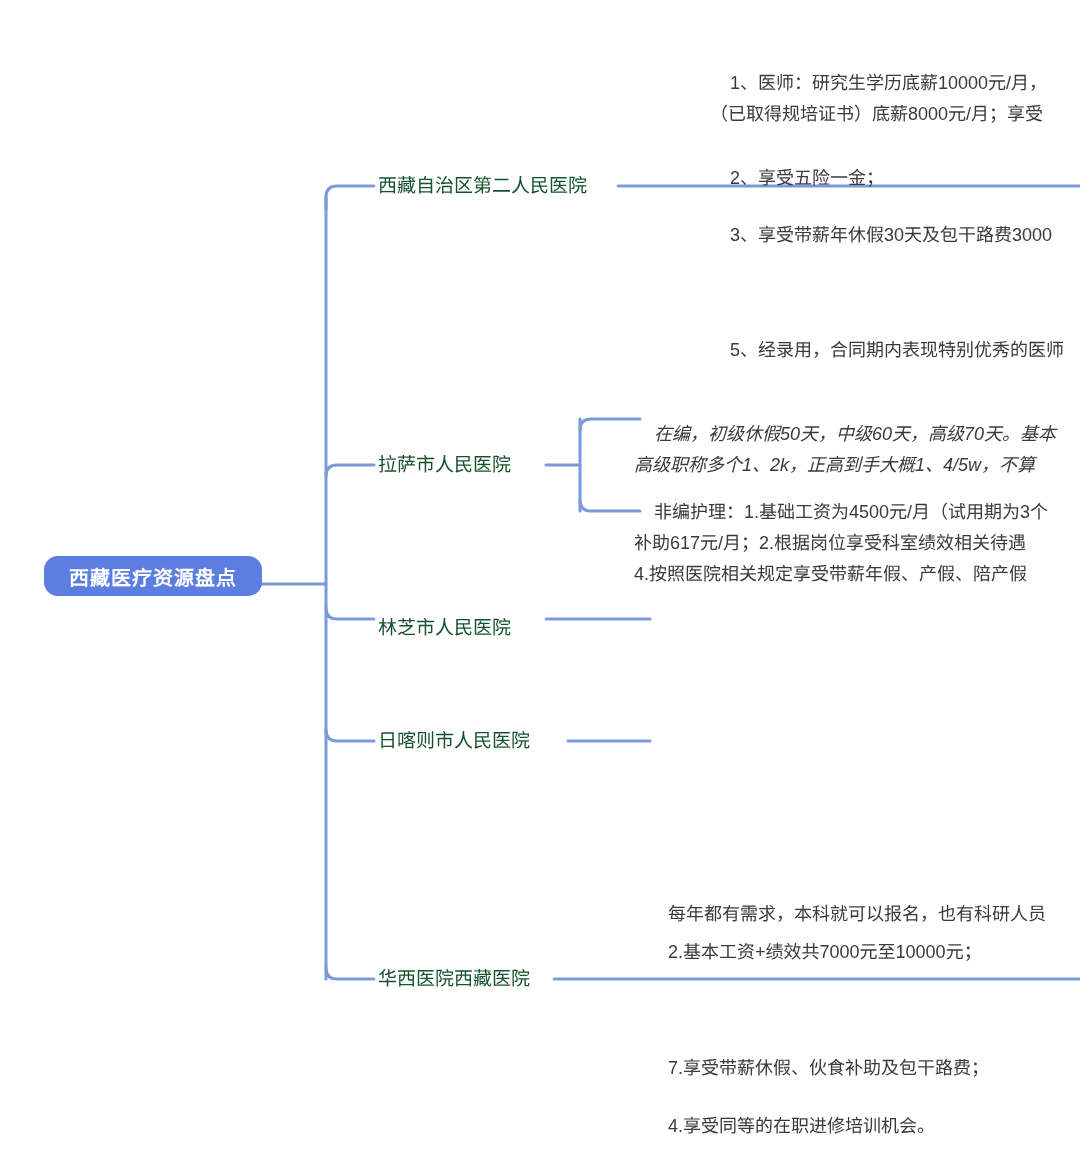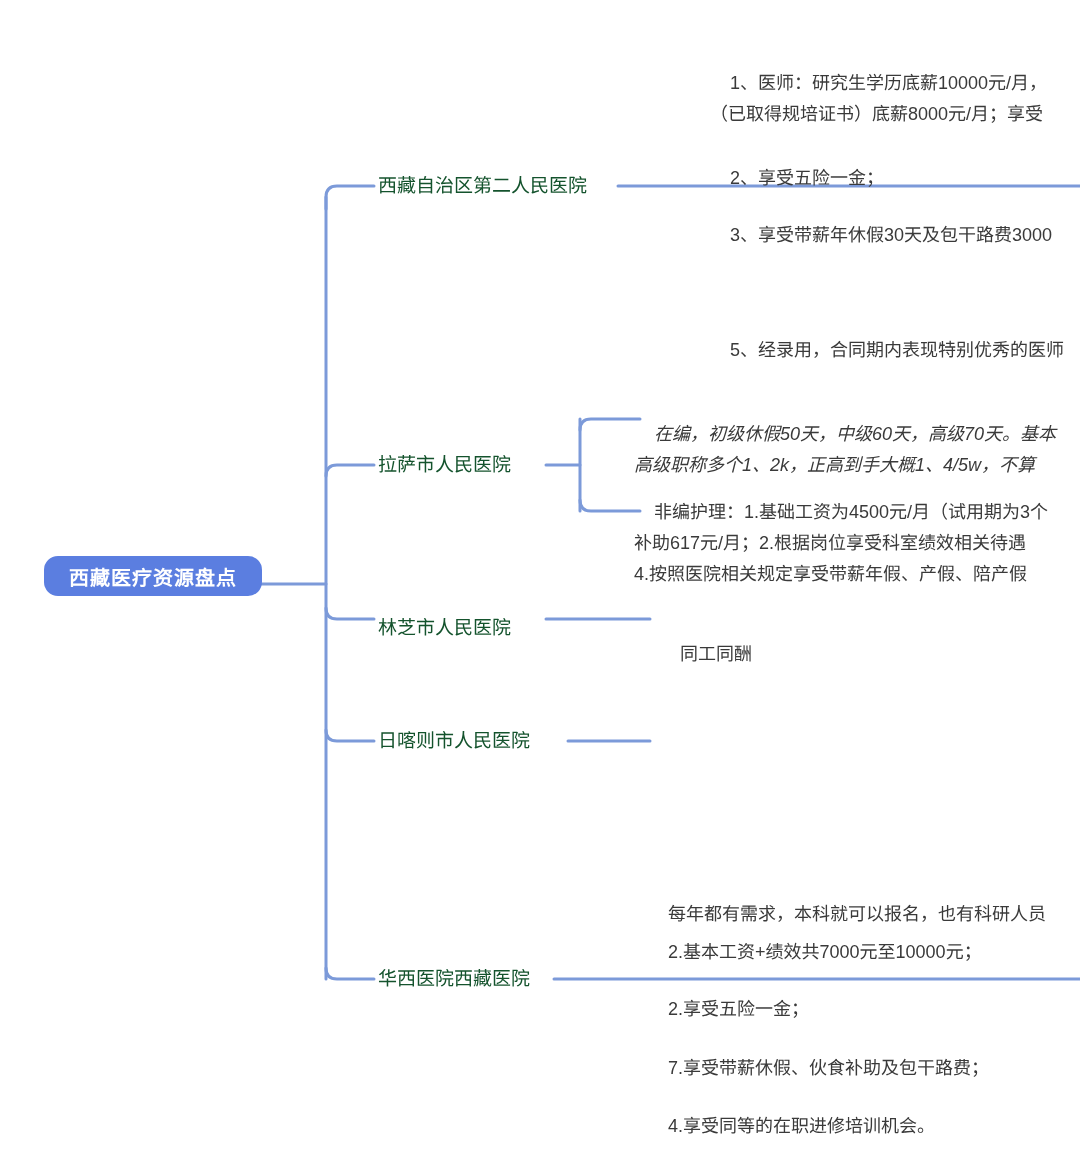--- a/index.html
+++ b/index.html
@@ -129,40 +129,34 @@
   </div>
   <div class="leaf wide" style="left:634px; top:466px;">
     <span>非编护理：1.基础工资为4500元/月（试用期为3个
 补助617元/月；2.根据岗位享受科室绩效相关待遇
 4.按照医院相关规定享受带薪年假、产假、陪产假</span>
   </div>
 
   <div class="branch-label" style="left:378px; top:608px;margin-top:9px;">
     <span>林芝市人民医院</span>
   </div>
-  <div class="leaf" style="left:660px; top:608px;">
-    <span>同工同酬</span>
-  </div>
 
   <div class="branch-label" style="left:378px; top:730px;text-align:right;">
     <span>日喀则市人民医院</span>
   </div>
 
   <div class="branch-label" style="left:378px; top:968px;">
     <span>华西医院西藏医院</span>
   </div>
   <div class="leaf" style="left:648px; top:868px;">
     <span>每年都有需求，本科就可以报名，也有科研人员</span>
   </div>
   <div class="leaf" style="left:648px; top:906px;">
     <span>2.基本工资+绩效共7000元至10000元；</span>
   </div>
-  <div class="leaf" style="left:648px; top:963px;">
-    <span>2.享受五险一金；</span>
-  </div>
   <div class="leaf" style="left:648px; top:1022px;">
     <span>7.享受带薪休假、伙食补助及包干路费；</span>
   </div>
   <div class="leaf" style="left:648px; top:1080px;">
     <span>4.享受同等的在职进修培训机会。</span>
   </div>
 
 </div>
 
 </body></html>

